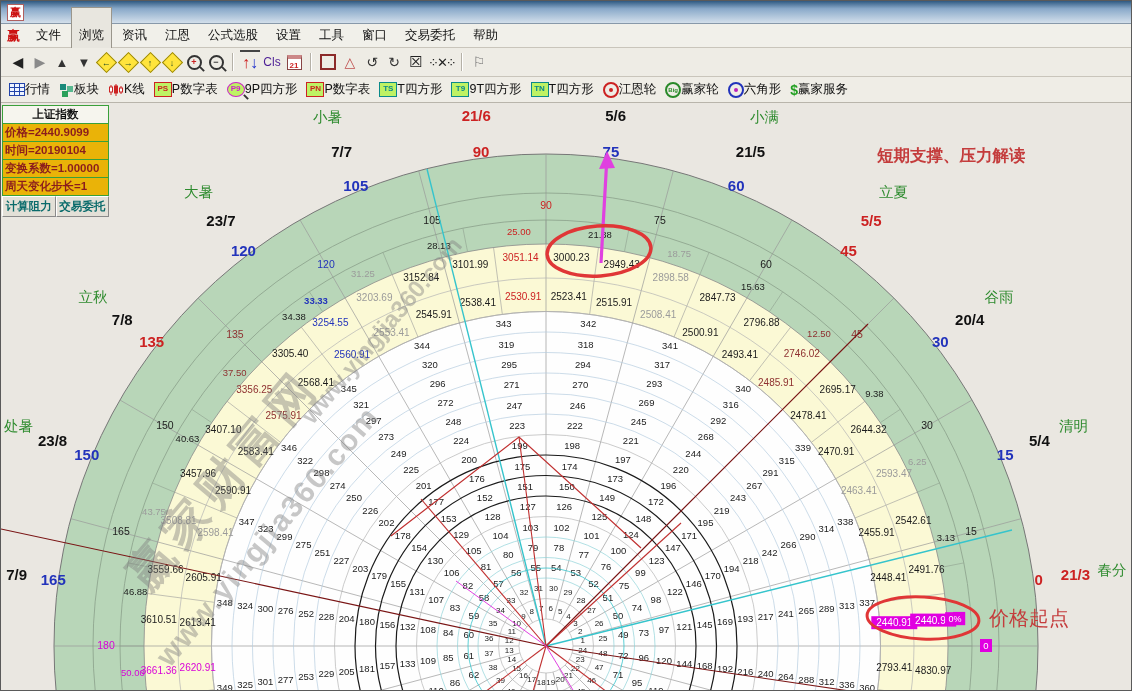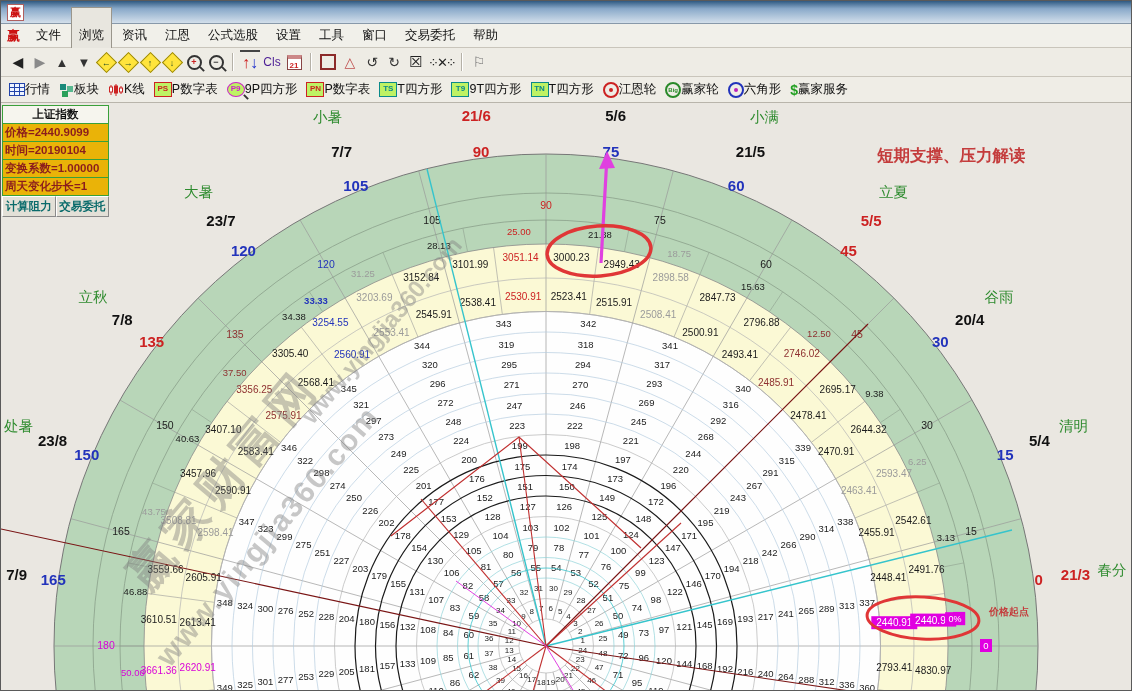--- a/index.html
+++ b/index.html
@@ -58,21 +58,21 @@
   
   .info-panel{position:absolute;left:1px;top:2px;width:107px;z-index:5;font-size:11.5px;}
   .info-title{background:#f6f5ee;border:1px solid #3aa03a;text-align:center;color:#111;padding:1px 0;font-weight:bold;}
   .info-row{background:#eab308;border:1px solid #3aa03a;border-top:none;color:#8b1d1d;font-weight:bold;
     padding:1px 2px;white-space:nowrap;overflow:hidden;}
   .info-buttons{display:flex;}
   .calc-btn{flex:1;background:#e3e0d7;border:1px solid #8a8a8a;border-top-color:#fff;border-left-color:#fff;
     color:#0a6b6b;font-size:11.5px;font-weight:bold;text-align:center;padding:2px 0;cursor:default;white-space:nowrap;}
   
   .note{position:absolute;left:876px;top:40px;color:#c43c3c;font-size:16.5px;font-weight:bold;line-height:1.55;z-index:6;}
-  .origin-label{position:absolute;left:988px;top:502px;color:#c43c3c;font-size:10px;font-weight:bold;z-index:6;}
+  .origin-label{position:absolute;left:988px;top:502px;color:#c43c3c;font-size:20px;font-weight:normal;z-index:6;}
   .wm{position:absolute;color:rgba(125,125,125,.42);font-weight:bold;pointer-events:none;z-index:4;
     transform-origin:left top;white-space:nowrap;}
 </style>
 </head>
 <body>
 
 <div class="window">
 
   <div class="titlebar">
     <div class="app-icon">赢</div>

